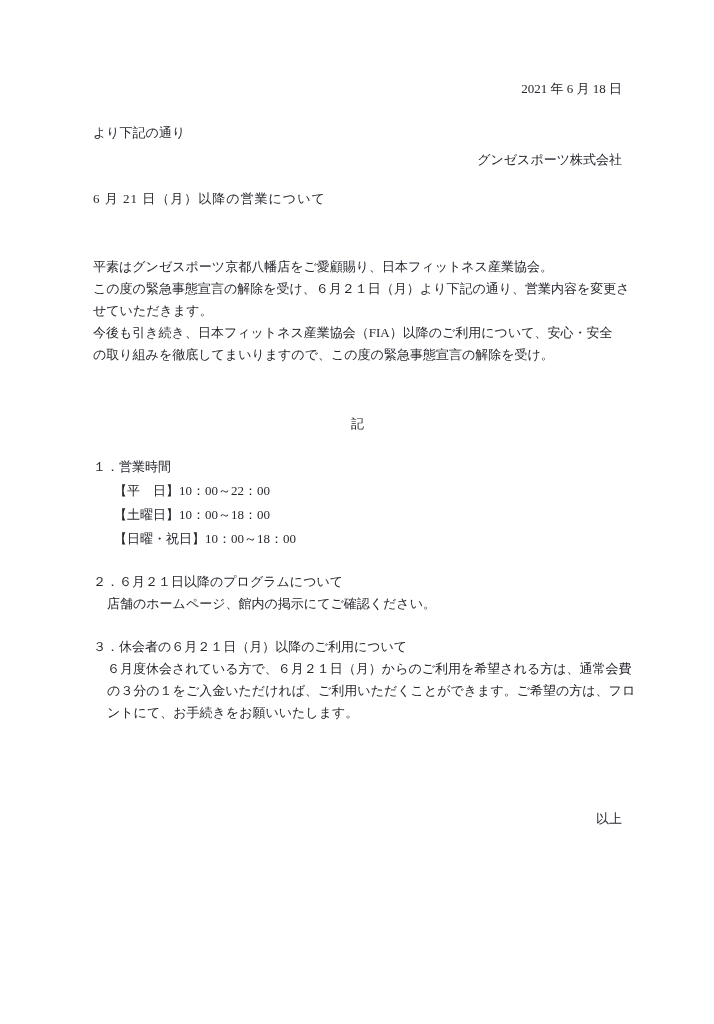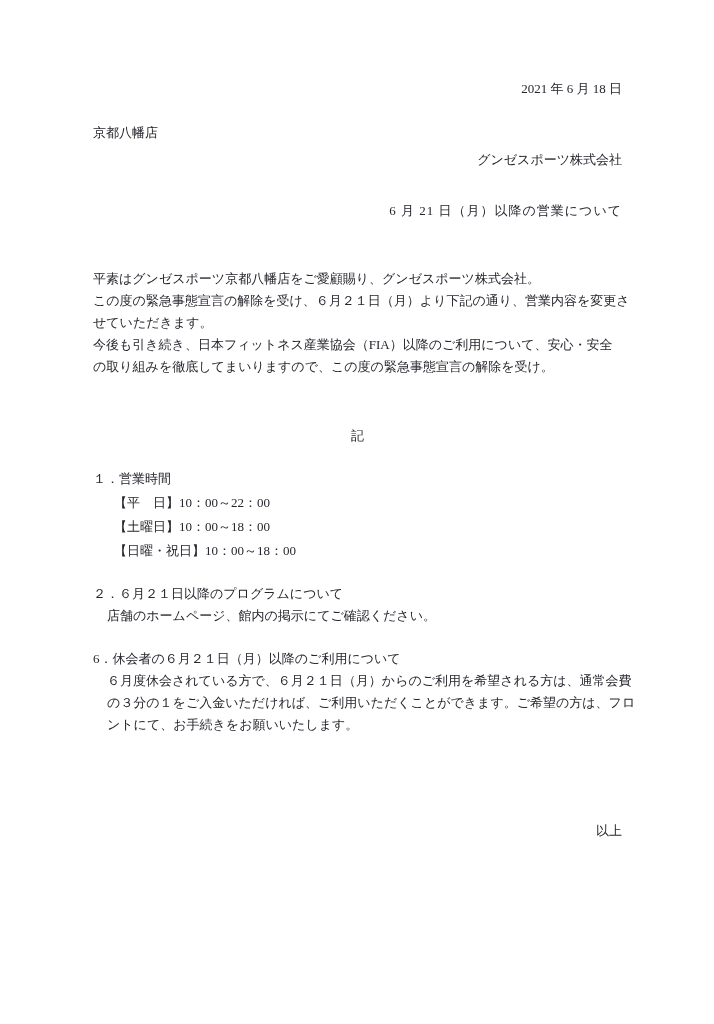--- a/index.html
+++ b/index.html
@@ -32,22 +32,22 @@
   .sender-block {
     margin-top: 3px;
     text-align: right;
     line-height: 25px;
   }
   .sender-inner {
     display: inline-block;
     text-align: right;
   }
   .doc-title {
-    margin-top: 28px;
-    text-align: right;
+    margin-top: 16px;
+    text-align: left;
     letter-spacing: 1px;
   }
   .intro-block {
     margin-top: 46px;
   }
   .record-marker {
     margin-top: 47px;
     text-align: center;
   }
   .section { margin-top: 20px; }
@@ -60,32 +60,32 @@
     text-align: right;
   }
 </style>
 </head>
 <body>
 
 <div class="page">
 
   <div class="line date-line">2021 年 6 月 18 日</div>
 
-  <div class="line recipient-line">京都八幡店</div>
+  <div class="line recipient-line">より下記の通り</div>
 
   <div class="sender-block">
     <div class="sender-inner">
       <div class="line">グンゼスポーツ株式会社</div>
     </div>
   </div>
 
   <div class="line doc-title">6 月 21 日（月）以降の営業について</div>
 
   <div class="intro-block">
-    <div class="line">平素はグンゼスポーツ京都八幡店をご愛顧賜り、グンゼスポーツ株式会社。</div>
+    <div class="line">平素はグンゼスポーツ京都八幡店をご愛顧賜り、日本フィットネス産業協会。</div>
     <div class="line">この度の緊急事態宣言の解除を受け、６月２１日（月）より下記の通り、営業内容を変更さ</div>
     <div class="line">せていただきます。</div>
     <div class="line">今後も引き続き、日本フィットネス産業協会（FIA）以降のご利用について、安心・安全</div>
     <div class="line">の取り組みを徹底してまいりますので、この度の緊急事態宣言の解除を受け。</div>
   </div>
 
   <div class="line record-marker">記</div>
 
   <div class="section hours">
     <div class="line">１．営業時間</div>
@@ -93,21 +93,21 @@
     <div class="line item">【土曜日】10：00～18：00</div>
     <div class="line item">【日曜・祝日】10：00～18：00</div>
   </div>
 
   <div class="section programs">
     <div class="line">２．６月２１日以降のプログラムについて</div>
     <div class="line cont">店舗のホームページ、館内の掲示にてご確認ください。</div>
   </div>
 
   <div class="section leave">
-    <div class="line">6．休会者の６月２１日（月）以降のご利用について</div>
+    <div class="line">３．休会者の６月２１日（月）以降のご利用について</div>
     <div class="line cont">６月度休会されている方で、６月２１日（月）からのご利用を希望される方は、通常会費</div>
     <div class="line cont">の３分の１をご入金いただければ、ご利用いただくことができます。ご希望の方は、フロ</div>
     <div class="line cont">ントにて、お手続きをお願いいたします。</div>
   </div>
 
   <div class="line closing-line">以上</div>
 
 </div>
 
 </body></html>

